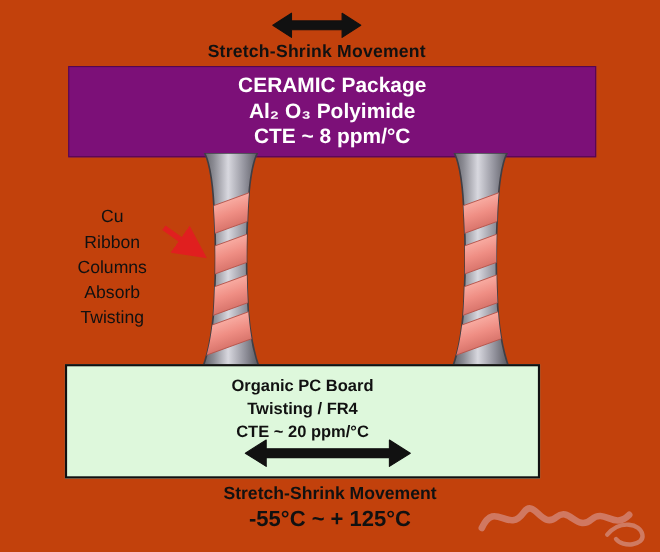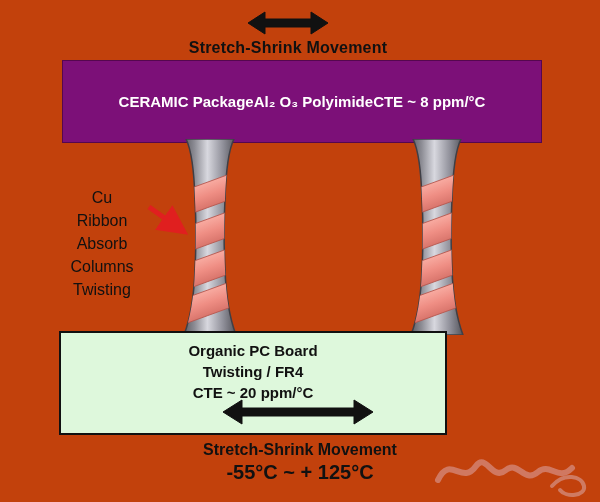--- a/index.html
+++ b/index.html
@@ -9,33 +9,33 @@
     font-family:"Liberation Sans",sans-serif;color:#111;
   }
   .top-arrow{position:absolute;left:247px;top:10px;width:82px;height:26px;}
   .top-label{
     position:absolute;left:138px;top:39px;width:300px;text-align:center;
     font-size:16px;font-weight:bold;letter-spacing:.2px;
   }
   .ceramic{
     position:absolute;left:62px;top:60px;width:478px;height:81px;
     background:#7c1078;border:1px solid #55074f;
-    display:flex;flex-direction:row;justify-content:center;align-items:center;
-    color:#ffffff;font-weight:bold;font-size:15px;line-height:23px;text-align:left;
+    display:flex;flex-direction:column;justify-content:center;align-items:center;
+    color:#ffffff;font-weight:bold;font-size:19px;line-height:23px;text-align:left;
   }
   .column{position:absolute;top:139px;width:64px;height:196px;}
   .column.left{left:178px;}
   .column.right{left:405px;}
   .cu-label{
     position:absolute;left:48px;top:186px;width:108px;text-align:center;
     font-weight:normal;font-size:16px;line-height:23px;
   }
   .red-arrow{position:absolute;left:146px;top:200px;width:44px;height:40px;}
   .board{
-    position:absolute;left:59px;top:331px;width:388px;height:104px;
+    position:absolute;left:59px;top:331px;width:432px;height:104px;
     background:#def8dc;border:2px solid #111111;
     text-align:center;font-weight:bold;font-size:15px;line-height:21px;
     padding-top:7px;box-sizing:border-box;
   }
   .board-arrow{position:absolute;left:222px;top:398px;width:152px;height:28px;}
   .bottom-label{
     position:absolute;left:100px;top:441px;width:400px;text-align:center;
     font-weight:bold;font-size:16px;
   }
   .temp-label{
@@ -111,22 +111,22 @@
       <rect x="-10" y="43" width="84" height="24" fill="url(#pinkB)" stroke="#b6564d" stroke-width="0.8" transform="rotate(-20 32 55)"></rect>
       <rect x="-10" y="80" width="84" height="24" fill="url(#pinkB)" stroke="#b6564d" stroke-width="0.8" transform="rotate(-20 32 92)"></rect>
       <rect x="-10" y="117" width="84" height="24" fill="url(#pinkB)" stroke="#b6564d" stroke-width="0.8" transform="rotate(-20 32 129)"></rect>
       <rect x="-10" y="151" width="84" height="24" fill="url(#pinkB)" stroke="#b6564d" stroke-width="0.8" transform="rotate(-20 32 163)"></rect>
     </g>
   </svg>
 
   <div class="cu-label">
     <div>Cu</div>
     <div>Ribbon</div>
+    <div>Columns</div>
     <div>Absorb</div>
-    <div>Columns</div>
     <div>Twisting</div>
   </div>
 
   <svg class="red-arrow" viewBox="0 0 44 40">
     <defs>
       <marker id="redHead" markerWidth="6" markerHeight="6" refX="4" refY="3" orient="auto">
         <polygon points="0,0 6,3 0,6" fill="#e01f1f"></polygon>
       </marker>
     </defs>
     <line x1="3" y1="7" x2="34" y2="29" stroke="#e01f1f" stroke-width="5" marker-end="url(#redHead)"></line>

